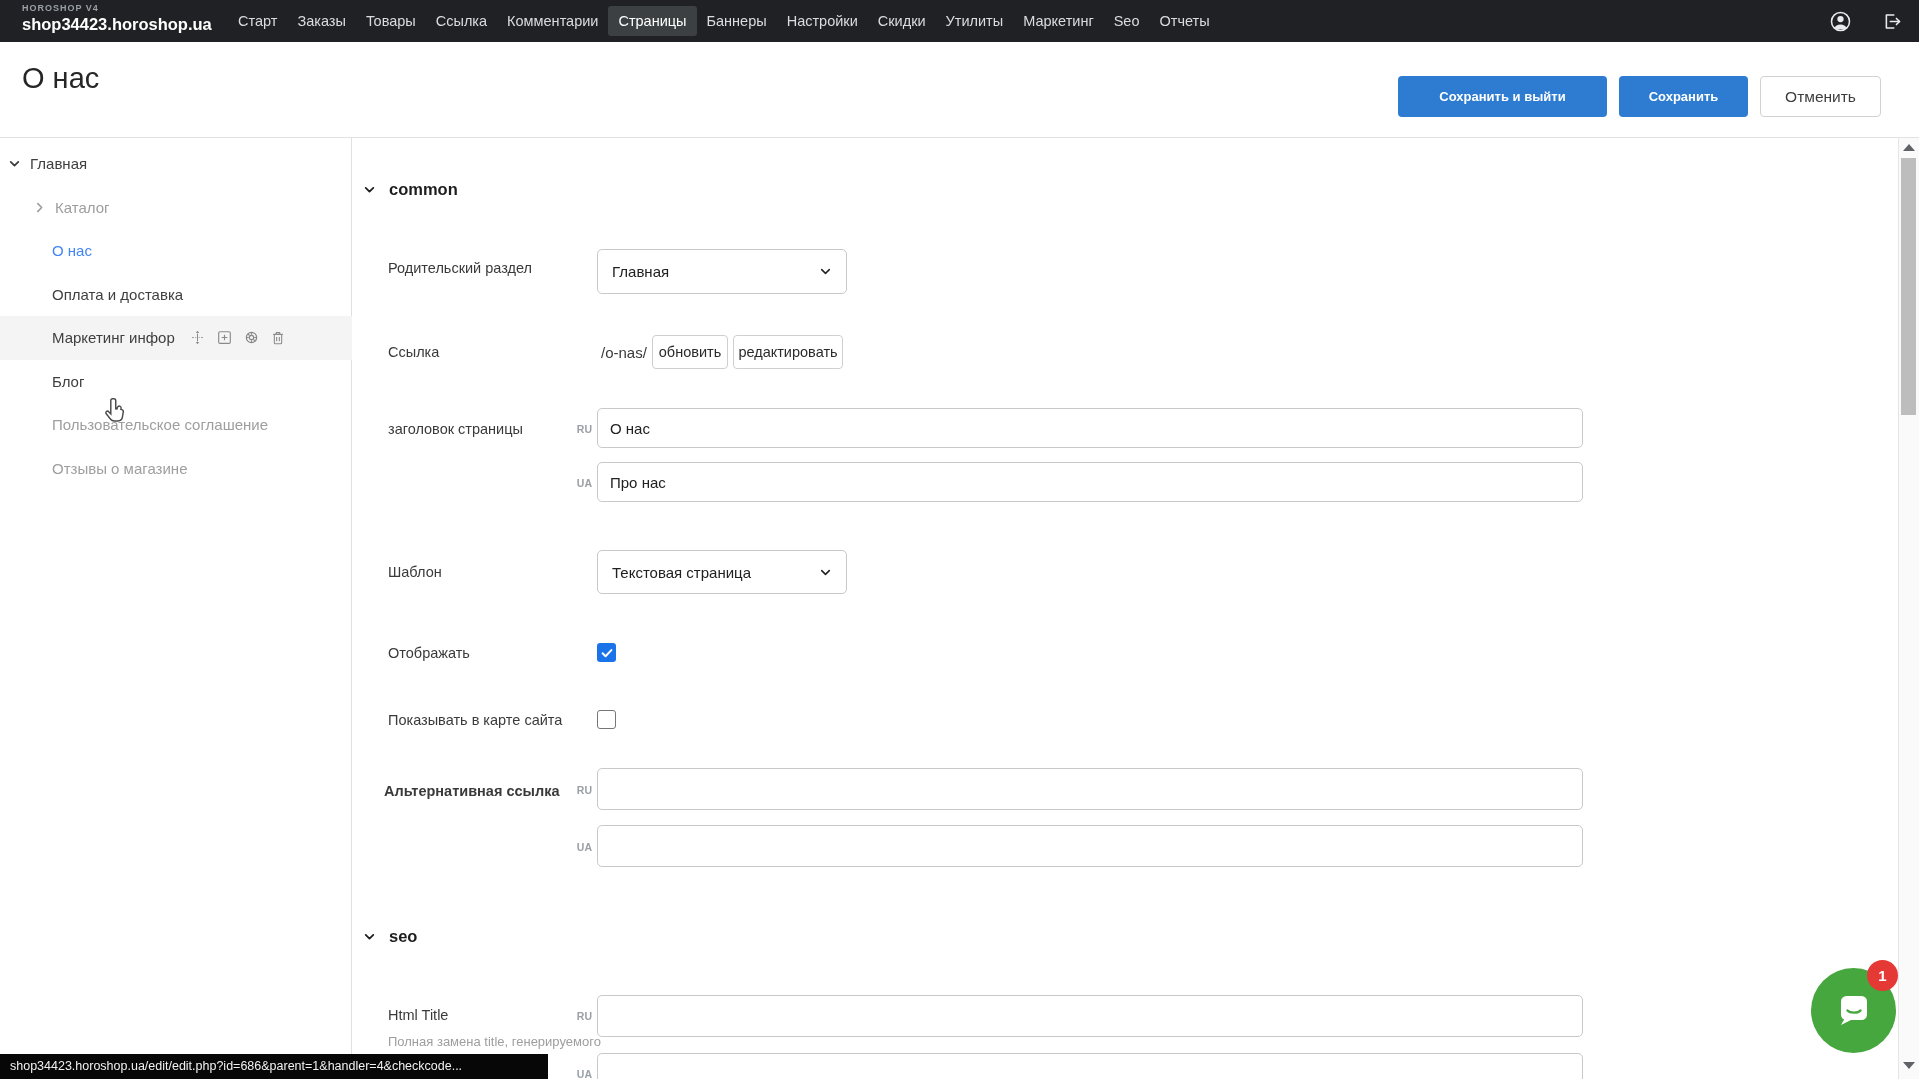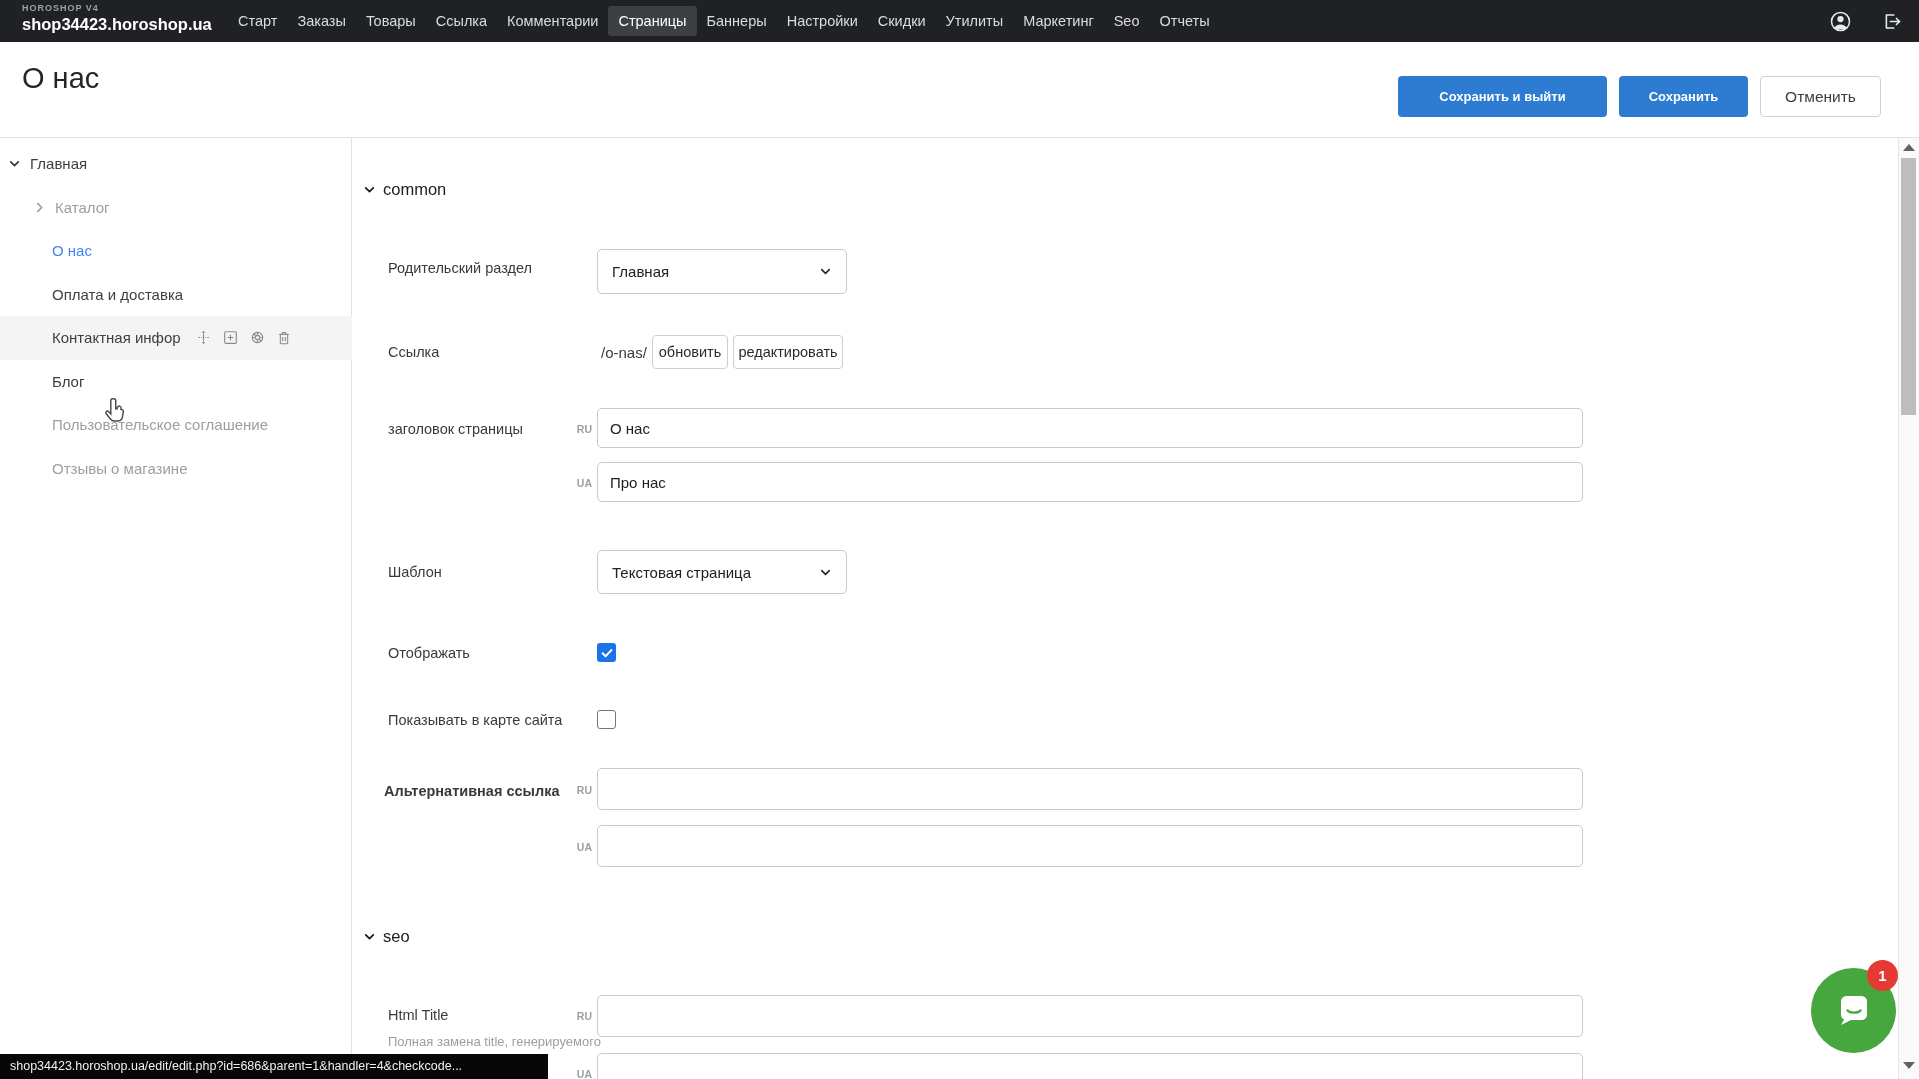--- a/index.html
+++ b/index.html
@@ -40,21 +40,21 @@
   .tree-chev { display:inline-flex; width:14px; margin-right:8px; color:#3c3c3c; }
   .tree-chev.gray { color:#9e9e9e; }
   .c-dark { color:#3f3f3f; }
   .c-gray { color:#9e9e9e; }
   .c-blue { color:#4285f4; }
   .tree-actions { display:flex; align-items:center; gap:10px; margin-left:14px; }
   .tree-actions span { display:inline-flex; }
 
   
   .main { position:absolute; left:352px; top:138px; width:1546px; height:941px; background:#fff; }
-  .section-head { position:absolute; display:flex; align-items:center; gap:7px; font-size:16.5px; font-weight:normal; color:#1d1d1d; }
+  .section-head { position:absolute; display:flex; align-items:center; gap:13px; font-size:16.5px; font-weight:bold; color:#1d1d1d; }
   .flabel { position:absolute; font-size:14.5px; color:#3a3a3a; }
   .fhint { position:absolute; font-size:13px; color:#9e9e9e; }
   .tinput {
     position:absolute; height:40px; border:1px solid #c9c9c9; border-radius:5px;
     font-size:15px; color:#212121; padding:0 12px; font-family:inherit; background:#fff; outline:none;
   }
   .fselect {
     position:absolute; height:45px; width:250px; border:1px solid #c9c9c9; border-radius:5px;
     background:#fff; display:flex; align-items:center; padding:0 14px; font-size:15px; color:#212121;
     justify-content:space-between; cursor:pointer;
@@ -163,21 +163,21 @@
     <div class="tree-row lvl1">
       <span class="c-blue">О нас</span>
     </div>
 
     <div class="tree-row lvl1">
       <span class="c-dark">Оплата и доставка</span>
     </div>
 
 
     <div class="tree-row lvl1 hovered">
-      <span class="c-dark">Контактная инфор</span>
+      <span class="c-dark">Маркетинг инфор</span>
       <span class="tree-actions">
         <span>
           <svg viewBox="0 0 24 24" width="17" height="17" fill="#8a8a8a" stroke="#8a8a8a" stroke-width="1.5">
               <path d="M12 6.5v11" fill="none"></path>
               <path d="M12 2.5l2.4 3.2h-4.8z" stroke="none"></path>
               <path d="M12 21.5l-2.4-3.2h4.8z" stroke="none"></path>
               <path d="M4.5 12h2.2M9 12h1.2M13.8 12H15M17.3 12h2.2" fill="none"></path>
             </svg>
         </span>
         <span>

